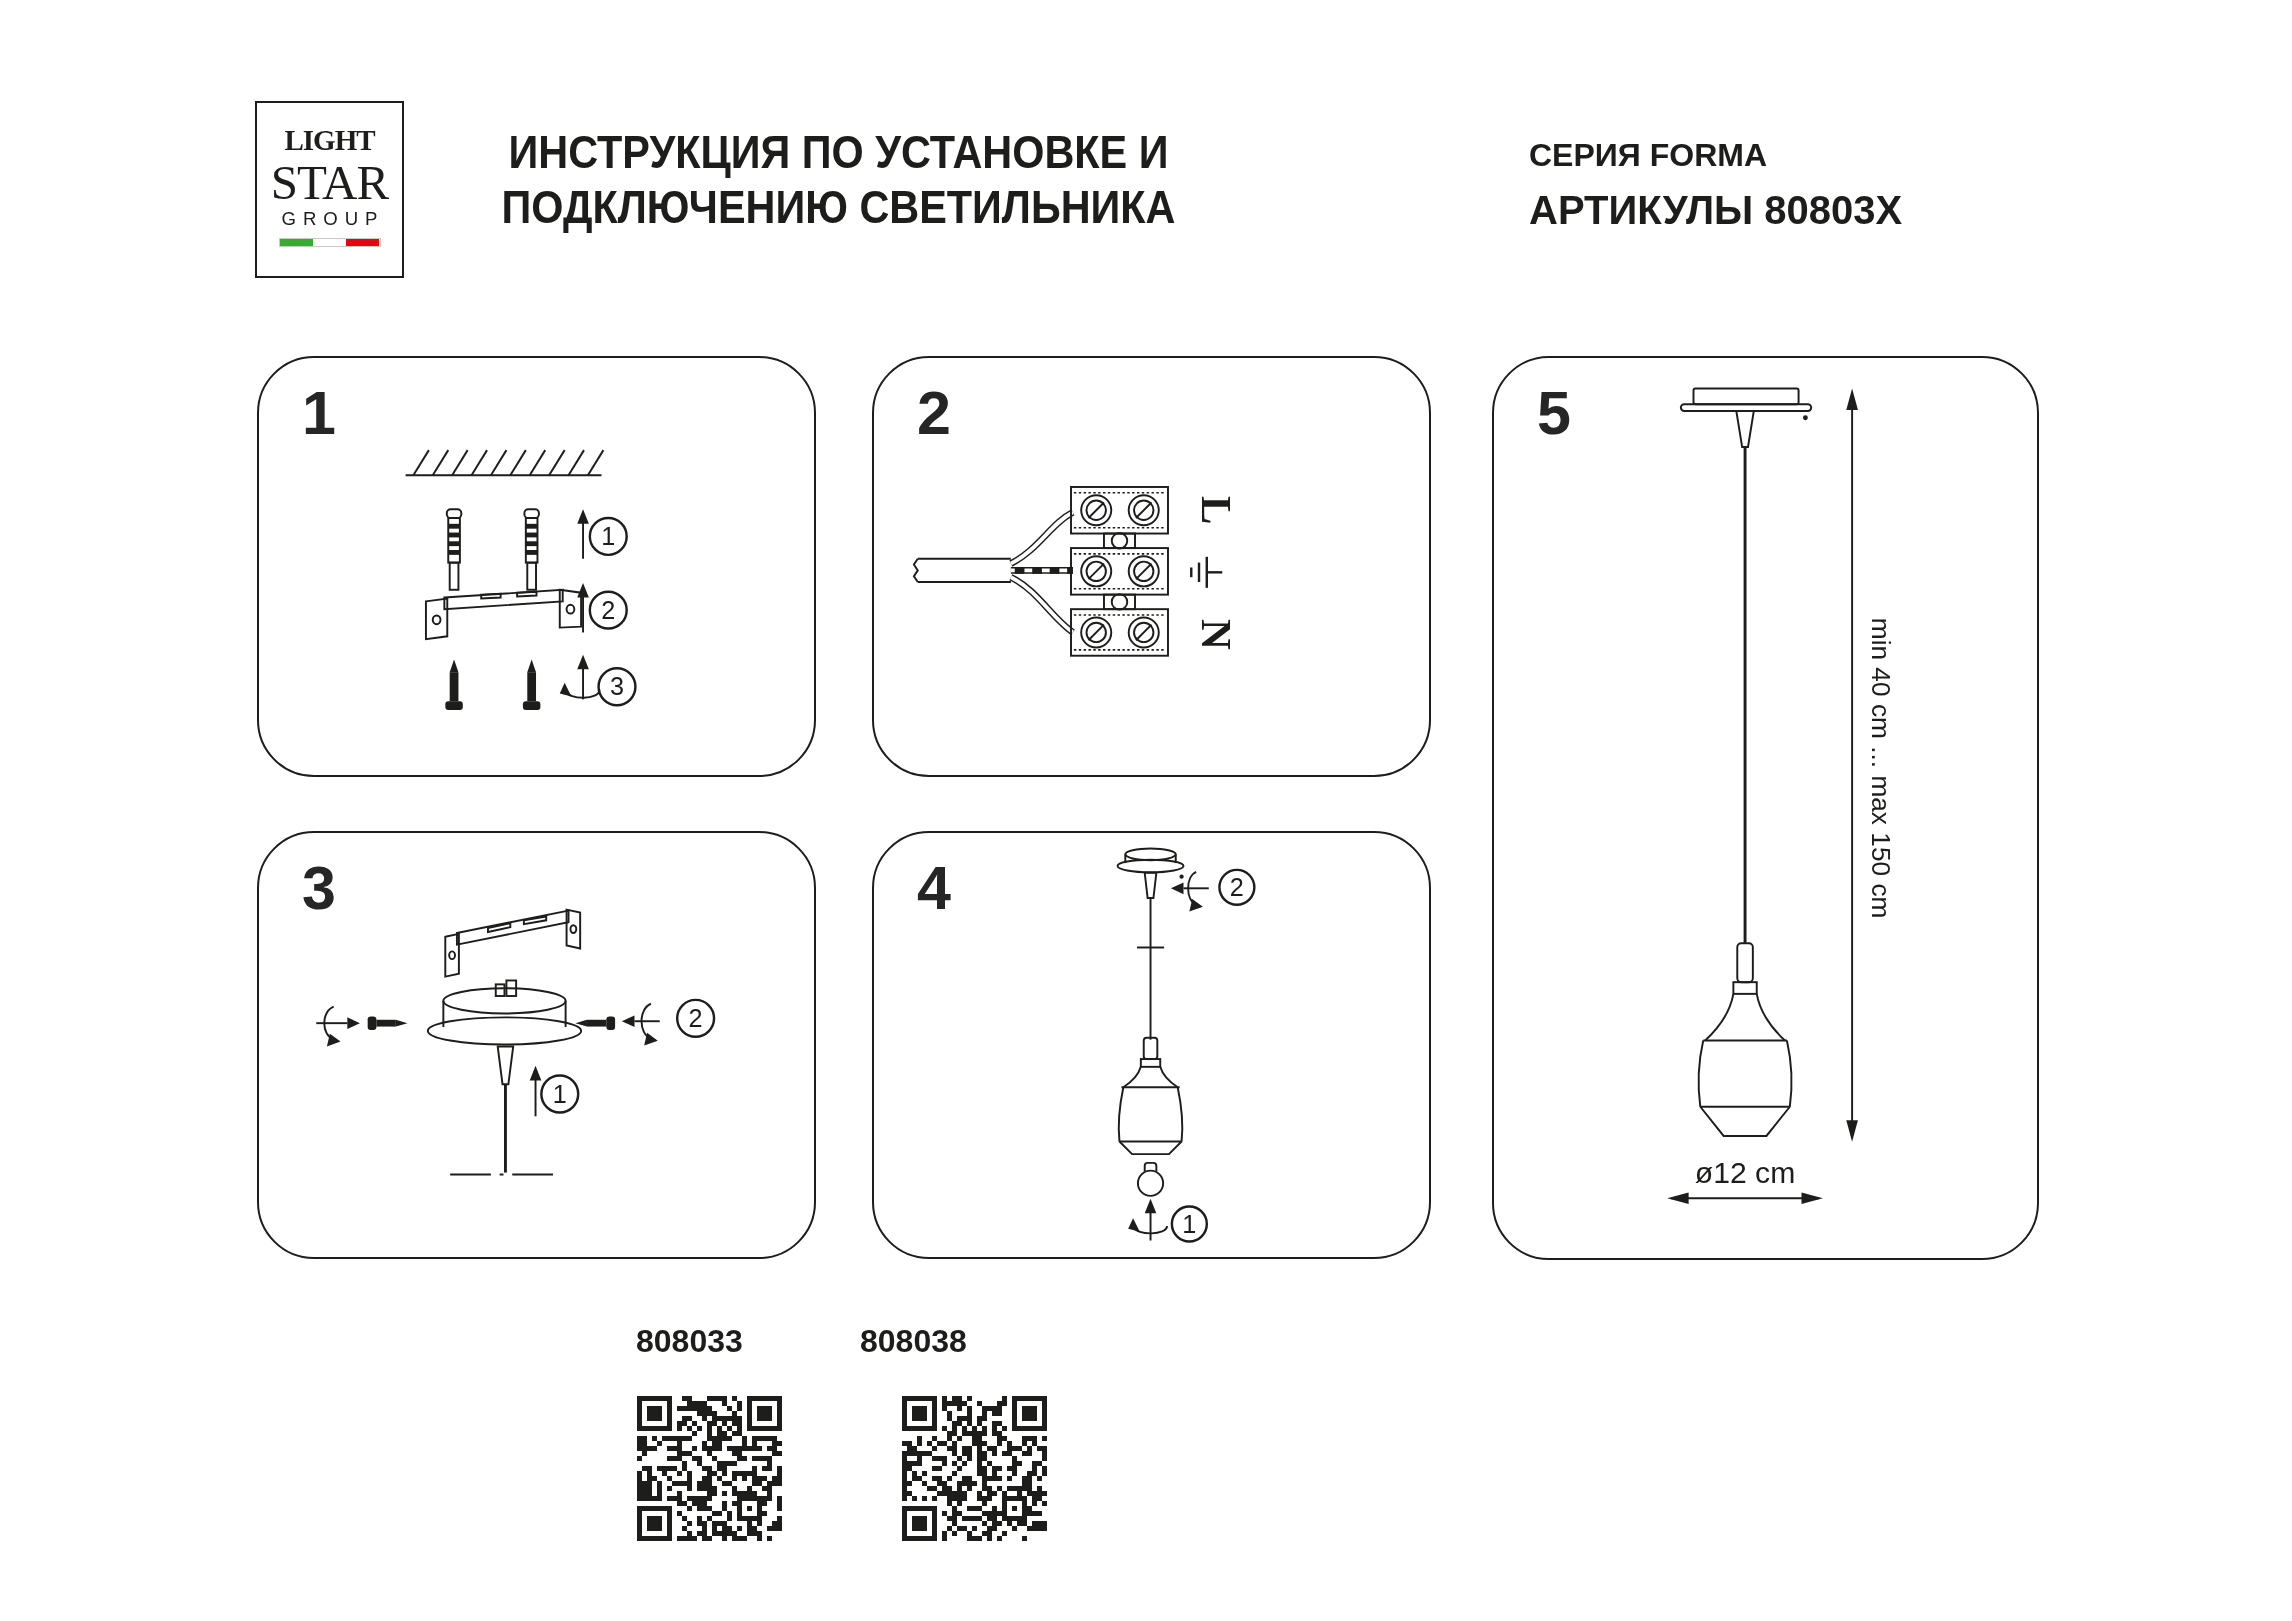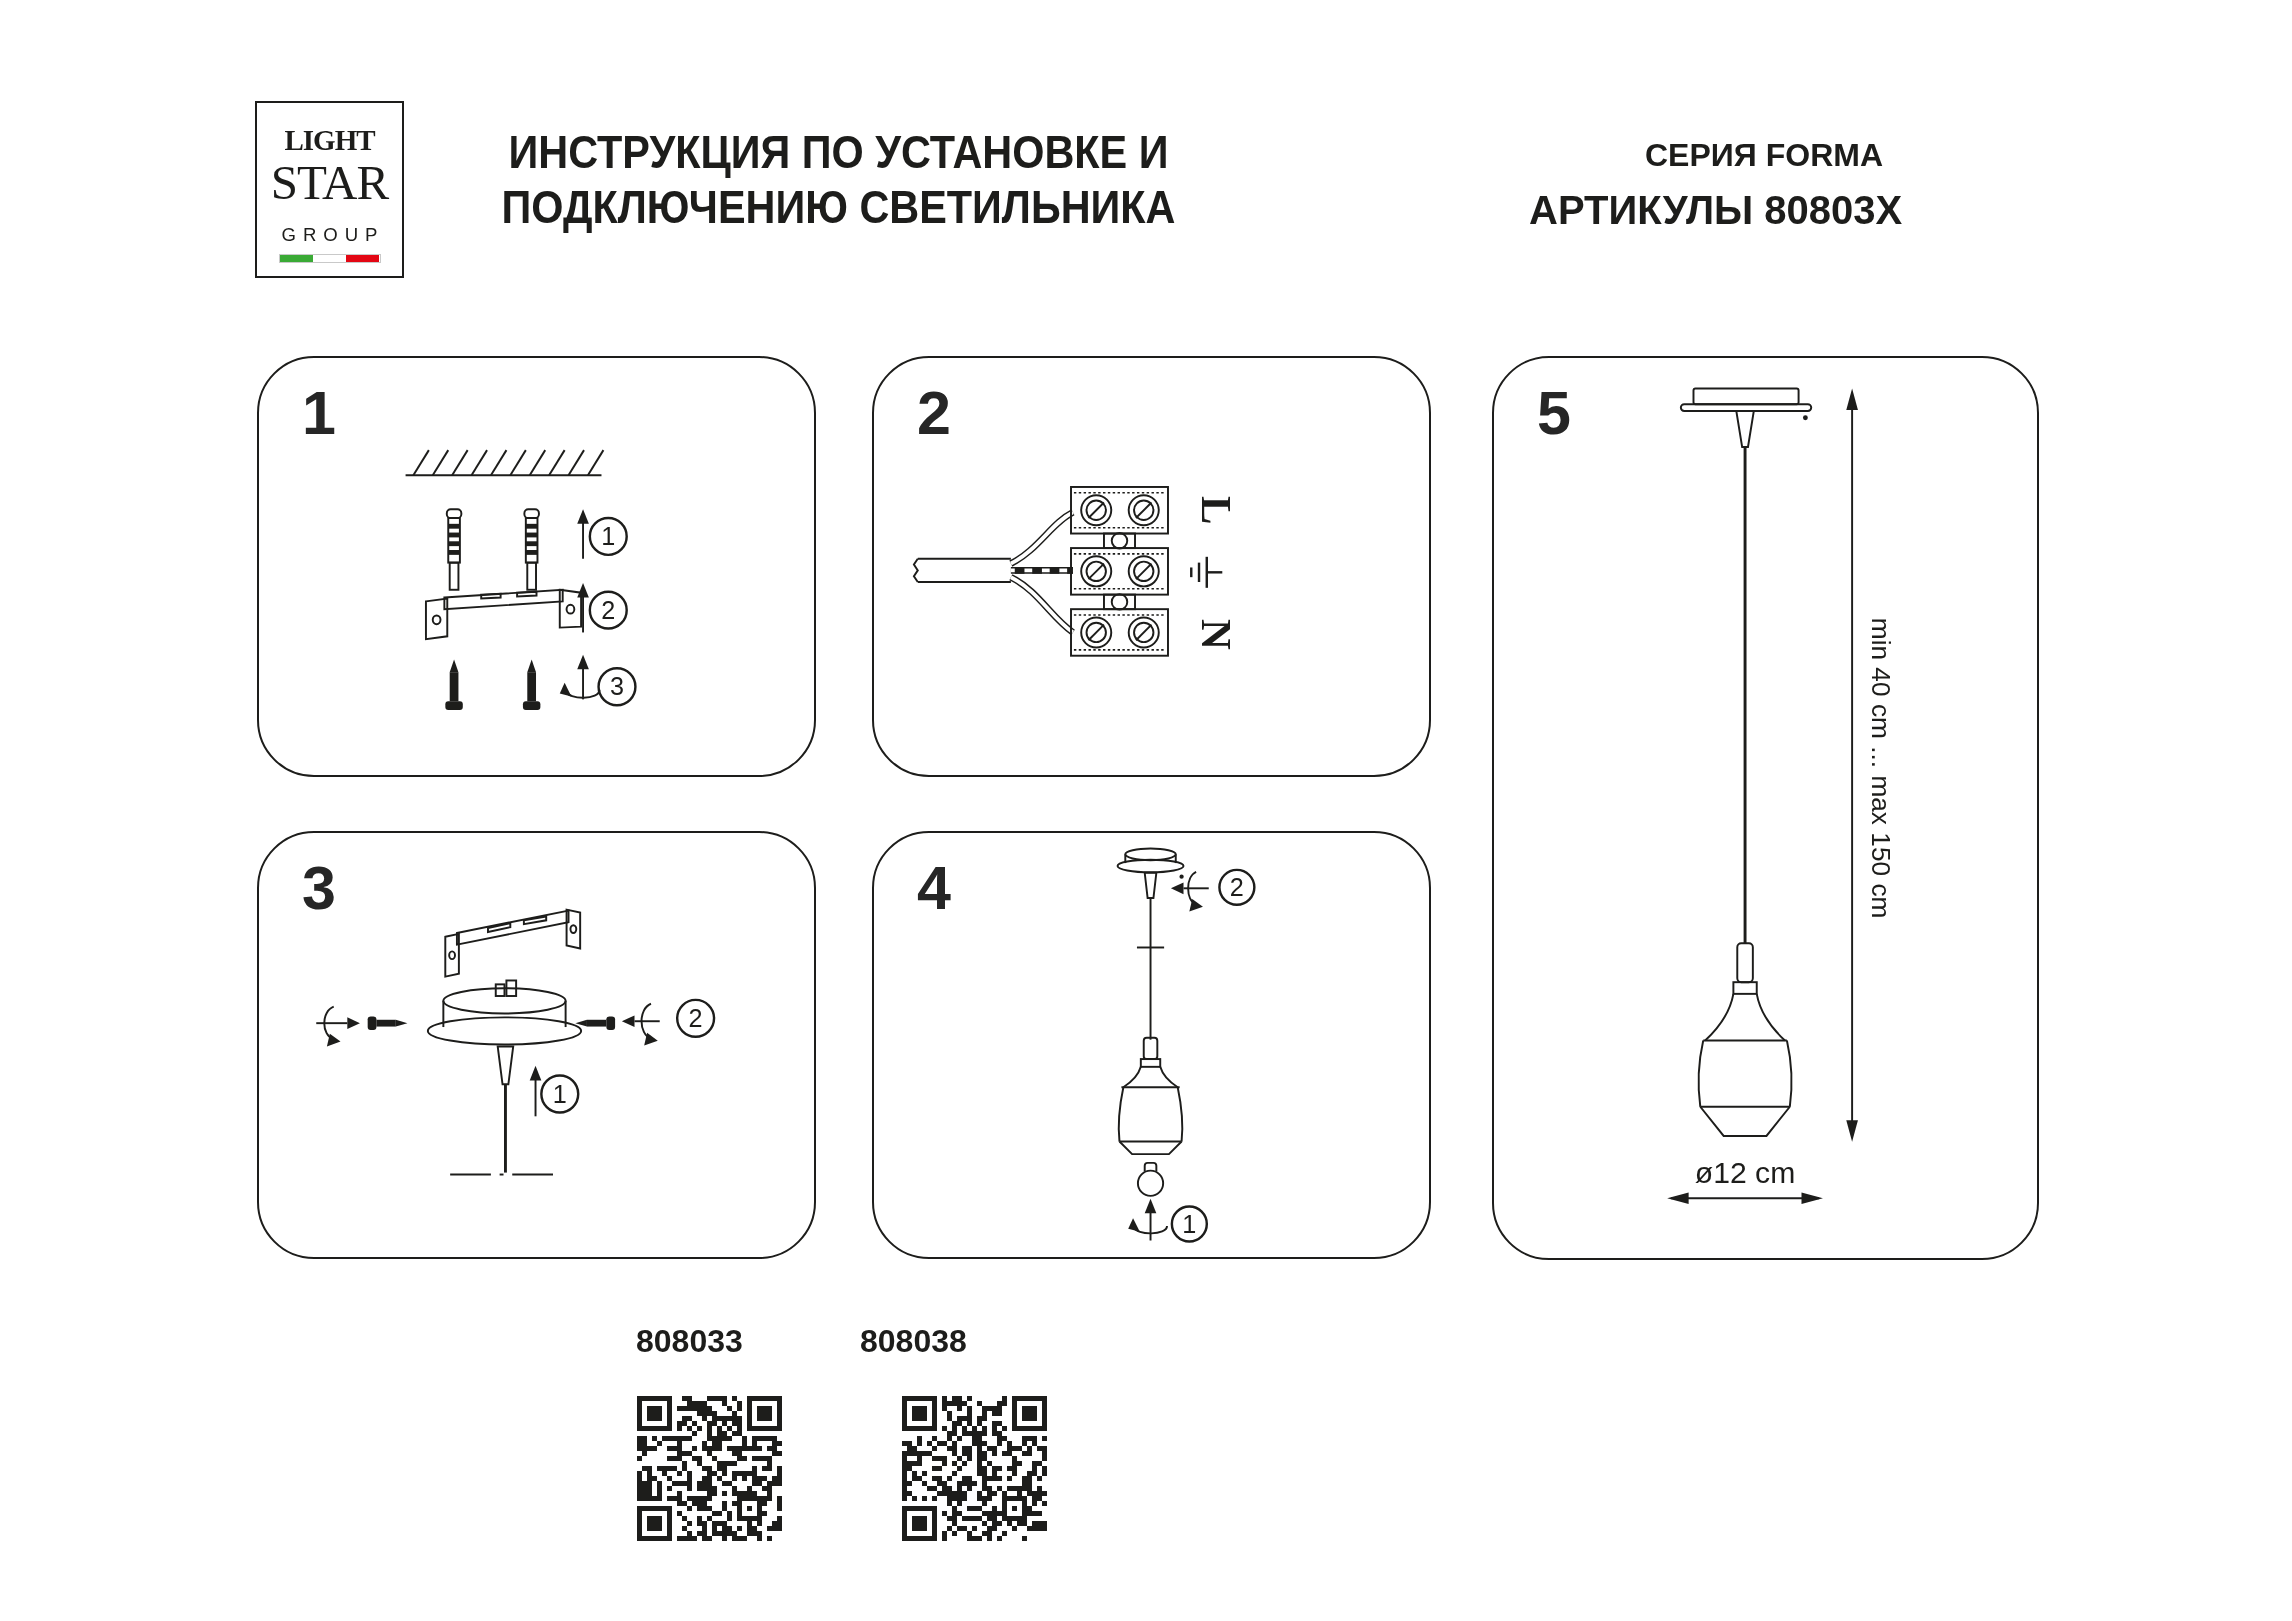--- a/index.html
+++ b/index.html
@@ -4,25 +4,25 @@
 <style>
   html,body{margin:0;padding:0;background:#fff;}
   .sheet{position:relative;width:2293px;height:1621px;background:#ffffff;overflow:hidden;
          font-family:"Liberation Sans",sans-serif;color:#1d1d1b;}
   .abs{position:absolute;}
 
   
   .logo{left:255px;top:101px;width:145px;height:173px;border:2px solid #1d1d1b;text-align:center;}
   .logo-light{font-family:"Liberation Serif",serif;font-weight:700;font-size:29px;line-height:39px;margin-top:17.6px;letter-spacing:-1px;}
   .logo-star{font-family:"Liberation Serif",serif;font-weight:400;font-size:49px;line-height:45px;letter-spacing:-1px;}
-  .logo-group{font-size:18.6px;font-weight:400;letter-spacing:6.9px;text-indent:6.9px;margin-top:19px;}
+  .logo-group{font-size:18.6px;font-weight:400;letter-spacing:6.9px;text-indent:6.9px;margin-top:3px;}
   .flag{width:102px;height:8.8px;margin:8.8px auto 0;display:flex;border:1px solid #c9c9c9;box-sizing:border-box;}
   .flag>div{flex:1;}
   .title{left:412px;top:125px;width:853px;text-align:center;font-size:46px;font-weight:700;line-height:55px;transform:scaleX(.9);}
-  .series{left:1529px;top:137px;width:470px;text-align:center;font-size:32px;font-weight:700;}
+  .series{left:1529px;top:137px;width:470px;font-size:32px;font-weight:700;}
   .articles-line{left:1529px;top:188px;width:470px;text-align:left;font-size:40px;font-weight:700;}
 
   
   .panel{position:absolute;border:2.5px solid #1d1d1b;border-radius:57px;box-sizing:border-box;background:#fff;}
   .panel-num{position:absolute;left:43px;top:19.6px;font-size:61px;font-weight:600;color:#262626;}
   .panel svg{position:absolute;left:0;top:0;width:100%;height:100%;}
 
   
   .ln{stroke:#1d1d1b;stroke-width:2;fill:none;}
   .ln25{stroke:#1d1d1b;stroke-width:2.5;fill:none;}

